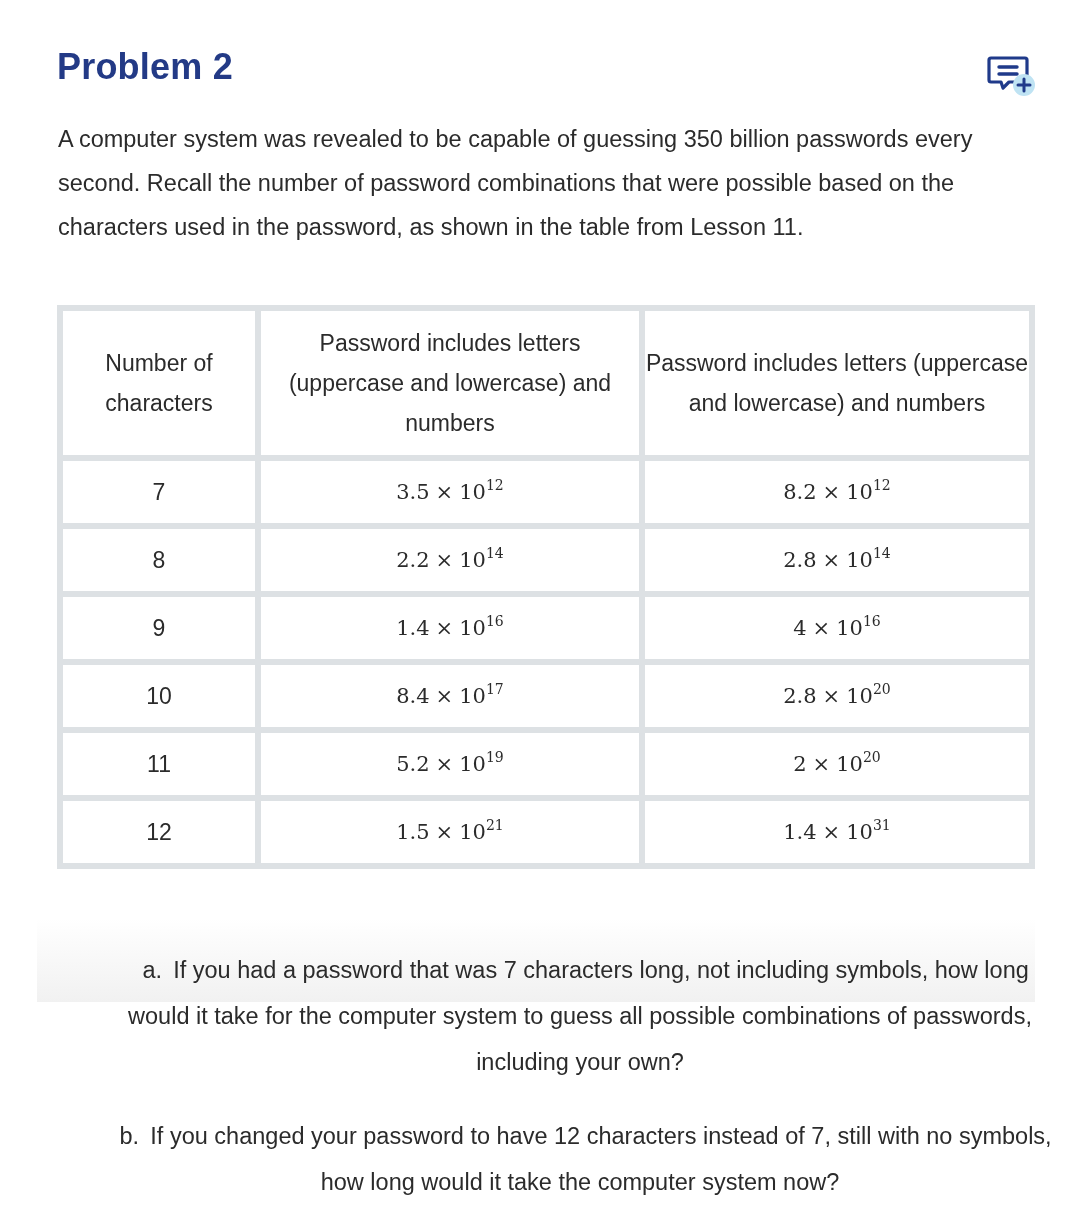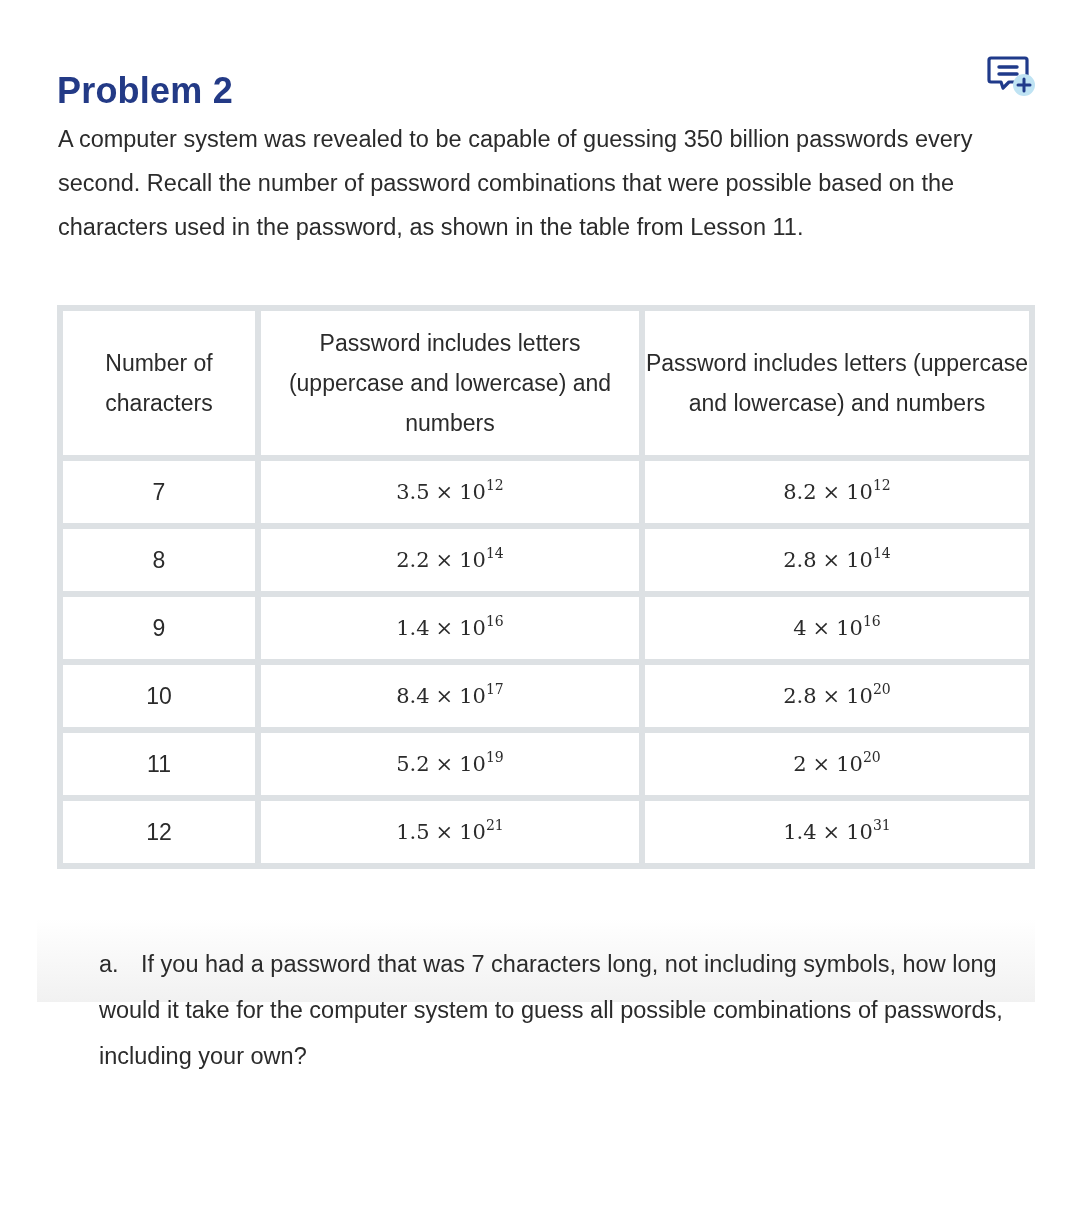--- a/index.html
+++ b/index.html
@@ -1,31 +1,31 @@
 <!DOCTYPE html>
 <html><head>
   <meta charset="utf-8">
   <style>
     html, body { margin: 0; padding: 0; background: #ffffff; }
     body { width: 1090px; height: 1222px; position: relative; overflow: hidden; font-family: "Liberation Sans", sans-serif; color: #2b2b2b; }
-    .title { position: absolute; left: 57px; top: 70px; font-size: 36px; font-weight: bold; color: #233a86; letter-spacing: 0.2px; margin: 0; }
+    .title { position: absolute; left: 57px; top: 46px; font-size: 36px; font-weight: bold; color: #233a86; letter-spacing: 0.2px; margin: 0; }
     .comment-icon { position: absolute; left: 986px; top: 54px; width: 52px; height: 46px; cursor: pointer; }
     .intro { position: absolute; left: 57px; top: 116px; width: 980px; font-size: 23.5px; line-height: 44px; color: #2b2b2b; margin: 1px; }
     .table-wrap { position: absolute; left: 37px; top: 305px; width: 998px; height: 697px; background: linear-gradient(to bottom, #ffffff 0%, #ffffff 88%, #f1f1f1 100%); }
     table { position: absolute; left: 20px; top: 0; width: 978px; border-collapse: collapse; background: #dde1e4; }
     td, th { border: 6px solid #dde1e4; background: #ffffff; text-align: center; vertical-align: middle; padding: 0; }
     th { font-weight: normal; font-size: 23px; line-height: 40px; color: #2b2b2b; height: 144px; }
     th.col0 { width: 192px; }
     th.col1 { width: 378px; }
     td { height: 62px; }
     td.n { font-size: 23px; color: #2b2b2b; }
     td.v { font-family: "DejaVu Serif", "Liberation Serif", serif; font-size: 21px; color: #2b2b2b; }
     td.v sup { font-size: 14px; vertical-align: 9px; line-height: 0; }
     .times { margin: 0 6px; }
-    .questions { position: absolute; left: 88px; top: 930px; width: 950px; margin: 11px; padding: 0; list-style: none; }
+    .questions { position: absolute; left: 88px; top: 930px; width: 950px; margin: 17px; padding: 0; list-style: none; text-align: center; }
     .q { font-size: 23.5px; line-height: 46px; color: #2b2b2b; }
     .q + .q { margin-top: 28px; }
     .q-label { display: inline-block; width: 42px; }
   </style>
 </head>
 <body>
 
 <h1 class="title">Problem 2</h1>
 
 <div class="comment-icon">
@@ -82,13 +82,16 @@
           <td class="v"><span>1.4</span><span class="times">×</span><span>10</span><sup>31</sup></td>
         </tr>
       </tbody>
   </table>
 </div>
 
 <ol class="questions">
   <li class="q">
     <span class="q-label">a.</span><span>If you had a password that was 7 characters long, not including symbols, how long would it take for the computer system to guess all possible combinations of passwords, including your own?</span>
   </li>
+  <li class="q">
+    <span class="q-label">b.</span><span>If you changed your password to have 12 characters instead of 7, still with no symbols, how long would it take the computer system now?</span>
+  </li>
 </ol>
 
 </body></html>

